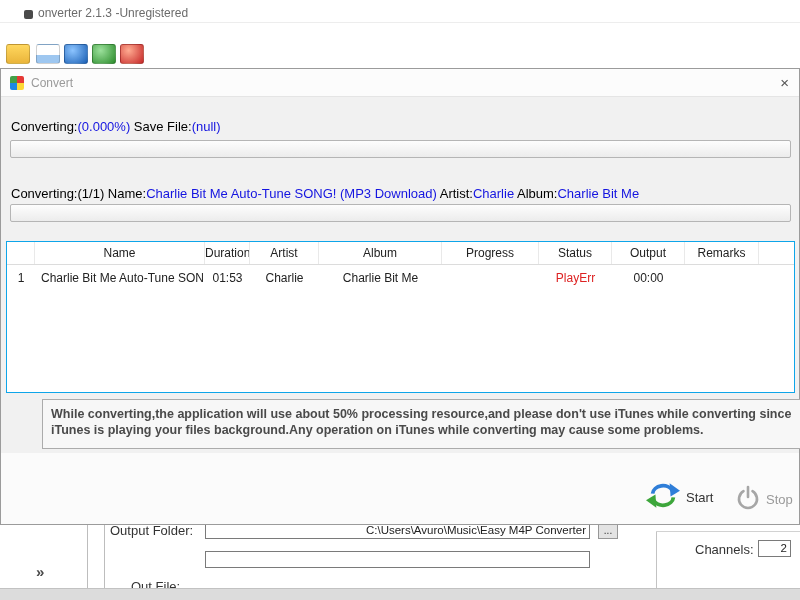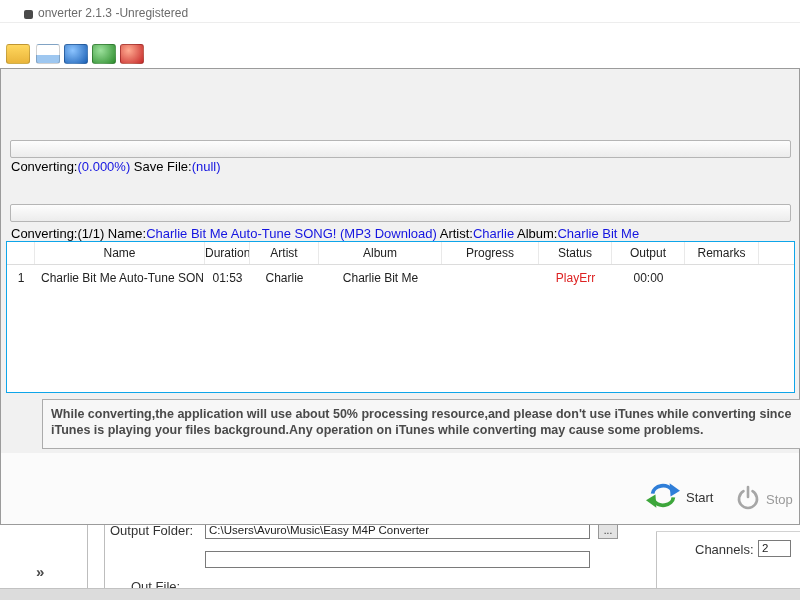--- a/index.html
+++ b/index.html
@@ -20,21 +20,21 @@
   .tb1 { left:6px;  background:linear-gradient(180deg,#ffd75e,#eab53b); }
   .tb2 { left:36px; background:linear-gradient(180deg,#ffffff 55%, #9ec7f0 55%); }
   .tb3 { left:64px; background:radial-gradient(circle at 35% 30%, #8cc4ff, #1a5fb4); }
   .tb4 { left:92px; background:radial-gradient(circle at 35% 30%, #9be09b, #2c8c2c); }
   .tb5 { left:120px; background:radial-gradient(circle at 35% 30%, #ffab91, #c62828); }
 
   
   .label { font-size:13px; color:#333; }
   .field {
     border:1px solid #7a7a7a; background:#fff; font-size:11.5px;
-    color:#222; padding:0 3px; line-height:15px; height:17px; overflow:hidden; white-space:nowrap;
+    color:#222; padding:0 3px; line-height:15px; height:17px; overflow:hidden; white-space:nowrap;text-align:right;
   }
   .lbl-outfolder { left:110px; top:523px; }
   .fld-outfolder { left:205px; top:522px; width:385px; }
   .btn-browse {
     left:598px; top:523px; width:20px; height:16px; background:#e3e3e3;
     border:1px solid #979797; font-size:10px; color:#333; text-align:center; line-height:13px;
   }
   .lbl-outfile { left:131px; top:554px;margin-top:25px; }
   .fld-outfile { left:205px; top:551px; width:385px; }
   .grp-vline  { left:656px; top:531px; width:1px; height:57px; background:#c3c3c3; }
@@ -52,21 +52,21 @@
     background:#f1f1f1; border:1px solid #9b9b9b; z-index:10;
   }
   .dlg-titlebar { left:0; top:0; width:100%; height:28px; background:#fcfcfc; border-bottom:1px solid #e5e5e5; }
   .dlg-logo {
     left:9px; top:7px; width:14px; height:14px; border-radius:2px;
     background: conic-gradient(#e53935 0 25%, #fdd835 0 50%, #1e88e5 0 75%, #43a047 0);
   }
   .dlg-title { left:30px; top:0; line-height:28px; font-size:12px; color:#9a9a9a; }
   .dlg-close { right:10px; top:0; line-height:28px; font-size:15px; color:#555; cursor:default; }
 
-  .cvt-line { left:10px; font-size:13px; color:#000; white-space:pre;margin-top:40px; }
+  .cvt-line { left:10px; font-size:13px; color:#000; white-space:pre; }
   .cvt-line .blue { color:#1414e0; }
   .line1 { top:50px; }
   .line2 { top:117px; }
   .pbar {
     left:9px; width:781px; height:18px;
     border:1px solid #b5b5b5; border-radius:2px;
     background:linear-gradient(#fdfdfd,#ececec);
   }
   .pbar1 { top:71px; } .pbar2 { top:135px; }
   .pbar-fill { left:0; top:0; height:100%; width:0; background:#3fa33c; }
@@ -125,20 +125,25 @@
 <div class="abs grp-vline"></div>
 <div class="abs grp-hline"></div>
 <div class="abs label lbl-channels">Channels:</div>
 <div class="abs field fld-channels">2</div>
 <div class="abs panel-vline1"></div>
 <div class="abs panel-vline2"></div>
 <div class="abs chevron">»</div>
 <div class="abs bottom-strip"></div>
 
 <div class="abs dialog">
+  <div class="abs dlg-titlebar">
+    <div class="abs dlg-logo"></div>
+    <div class="abs dlg-title">Convert</div>
+    <div class="abs dlg-close">×</div>
+  </div>
 
   <div class="abs cvt-line line1"><span>Converting:</span><span class="blue">(0.000%)</span><span> Save File:</span><span class="blue">(null)</span></div>
   <div class="abs pbar pbar1">
       <div class="abs pbar-fill"></div>
     </div>
 
   <div class="abs cvt-line line2"><span>Converting:(1/1) Name:</span><span class="blue">Charlie Bit Me Auto-Tune SONG! (MP3 Download)</span><span> Artist:</span><span class="blue">Charlie</span><span> Album:</span><span class="blue">Charlie Bit Me</span></div>
   <div class="abs pbar pbar2">
       <div class="abs pbar-fill"></div>
     </div>

